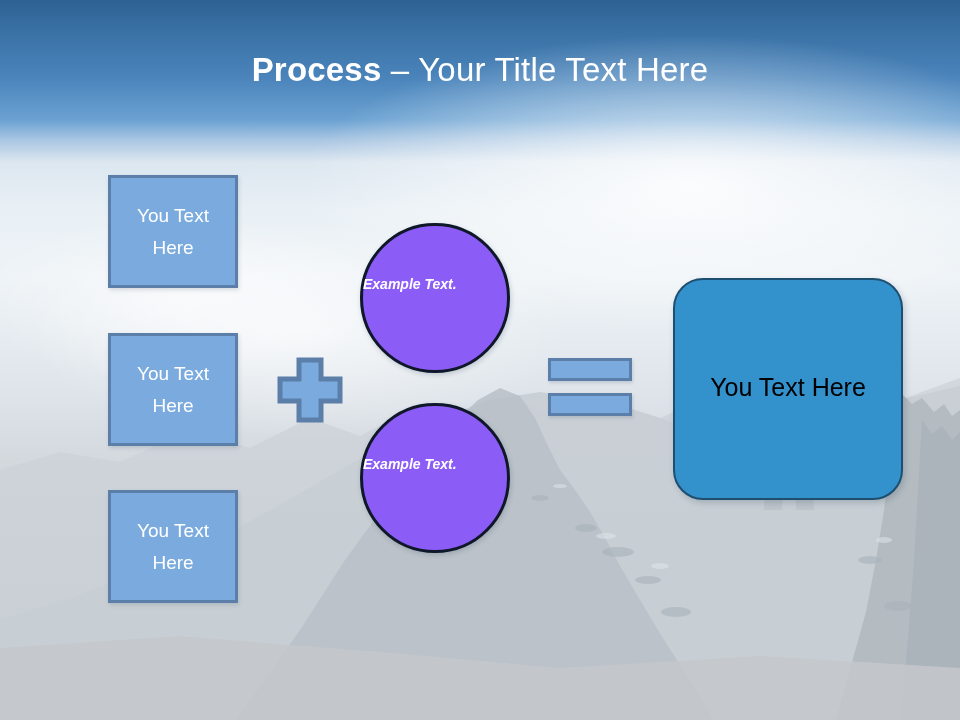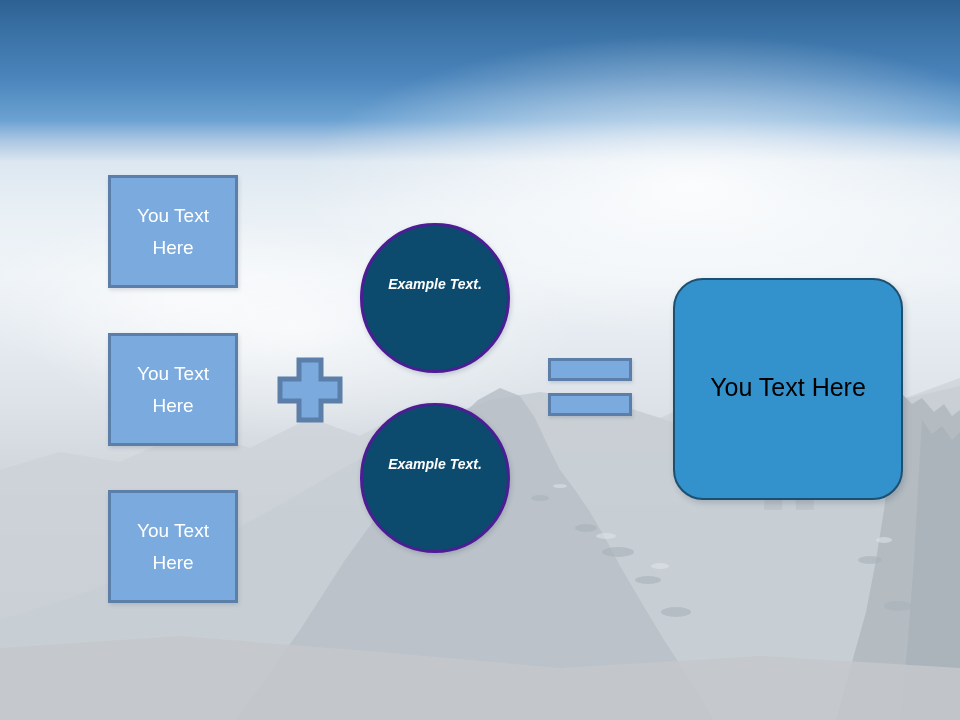--- a/index.html
+++ b/index.html
@@ -110,28 +110,28 @@
     height: 66px;
   }
 
   
   .circle-node {
     position: absolute;
     width: 150px;
     height: 150px;
     box-sizing: border-box;
     border-radius: 50%;
-    background: #0c4a6e;
-    border: 3px solid #4c1d95;
+    background: #8b5cf6;
+    border: 3px solid #0f172a;
     color: #ffffff;
     font-size: 14px;
     font-weight: bold;
     font-style: italic;
     line-height: 22px;
-    text-align: center;
+    text-align: left;
     display: flex;
     align-items: center;
     justify-content: center;
     box-shadow: 1px 2px 5px rgba(40,60,80,0.22);
   }
   .circle-node .circle-text { display: block; width: 100%; transform: translateY(-14px); }
   #circle1 { left: 360px; top: 223px; }
   #circle2 { left: 360px; top: 403px; }
 
   
@@ -226,20 +226,21 @@
       <path d="M770,346 L812,346 L818,410 L764,410 Z"></path>
 
       <path d="M770,410 L786,410 L782,510 L764,510 Z"></path>
       <path d="M792,410 L810,410 L814,510 L796,510 Z"></path>
 
       <path d="M762,352 L772,350 L756,400 L746,396 Z"></path>
     </g>
   </svg>
 
   <div class="title-band"></div>
+  <div class="slide-title"><span class="t-bold">Process </span><span class="t-light">– </span><span class="t-light">Your Title Text Here</span></div>
 
   <div class="input-box" id="box1">
     <span class="box-text">You Text Here</span>
   </div>
   <div class="input-box" id="box2">
     <span class="box-text">You Text Here</span>
   </div>
   <div class="input-box" id="box3">
     <span class="box-text">You Text Here</span>
   </div>

